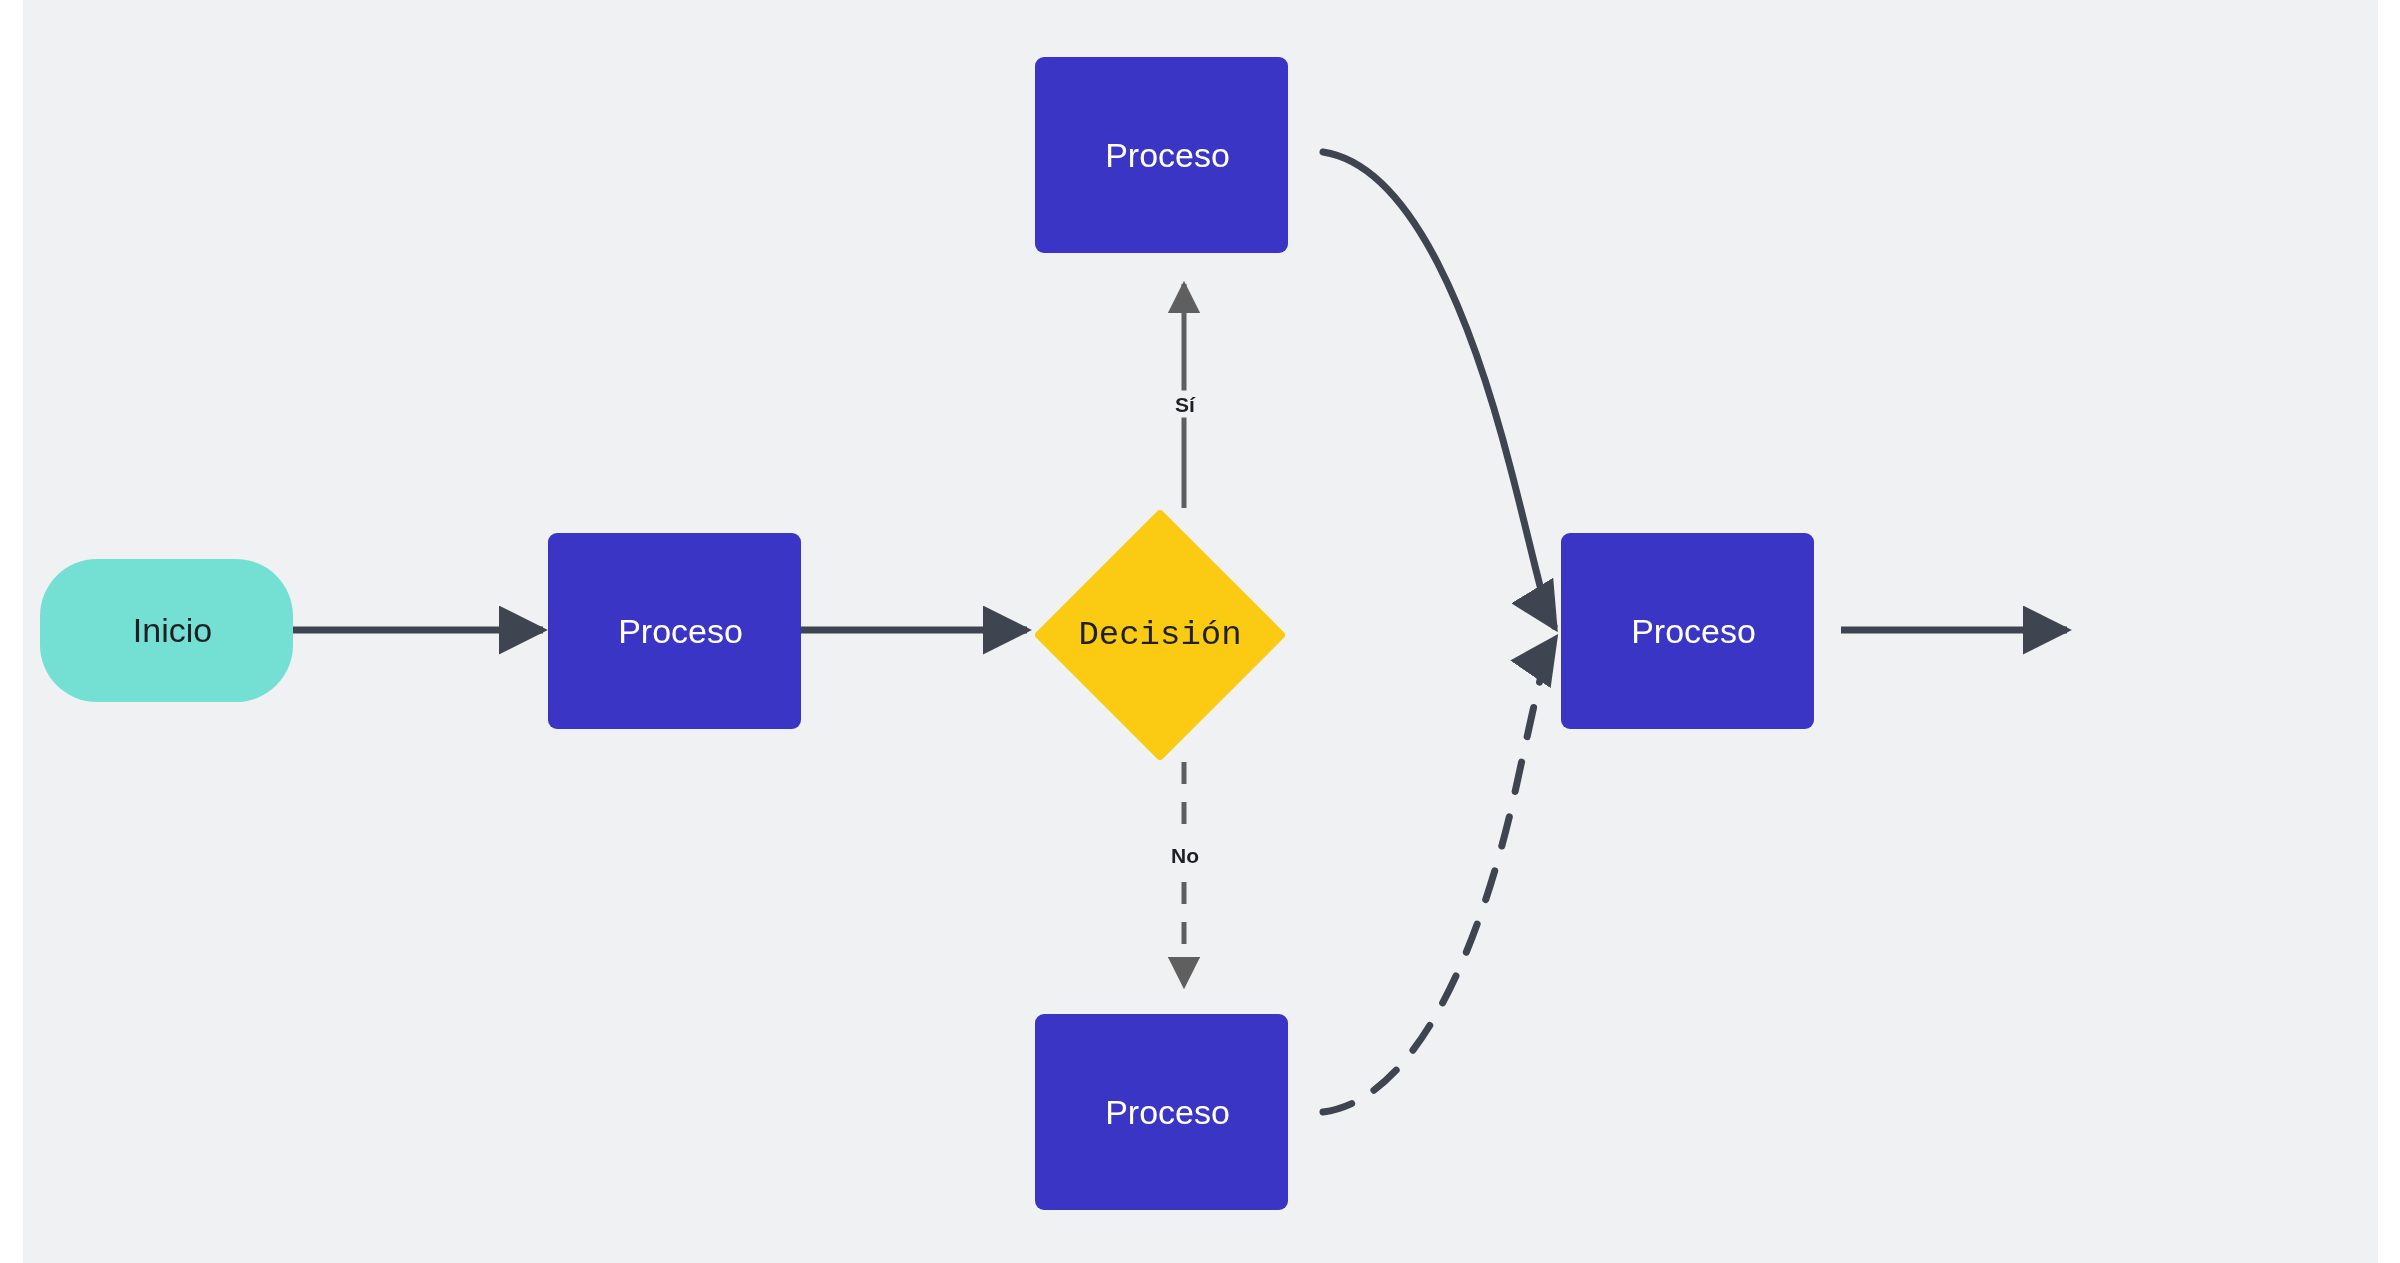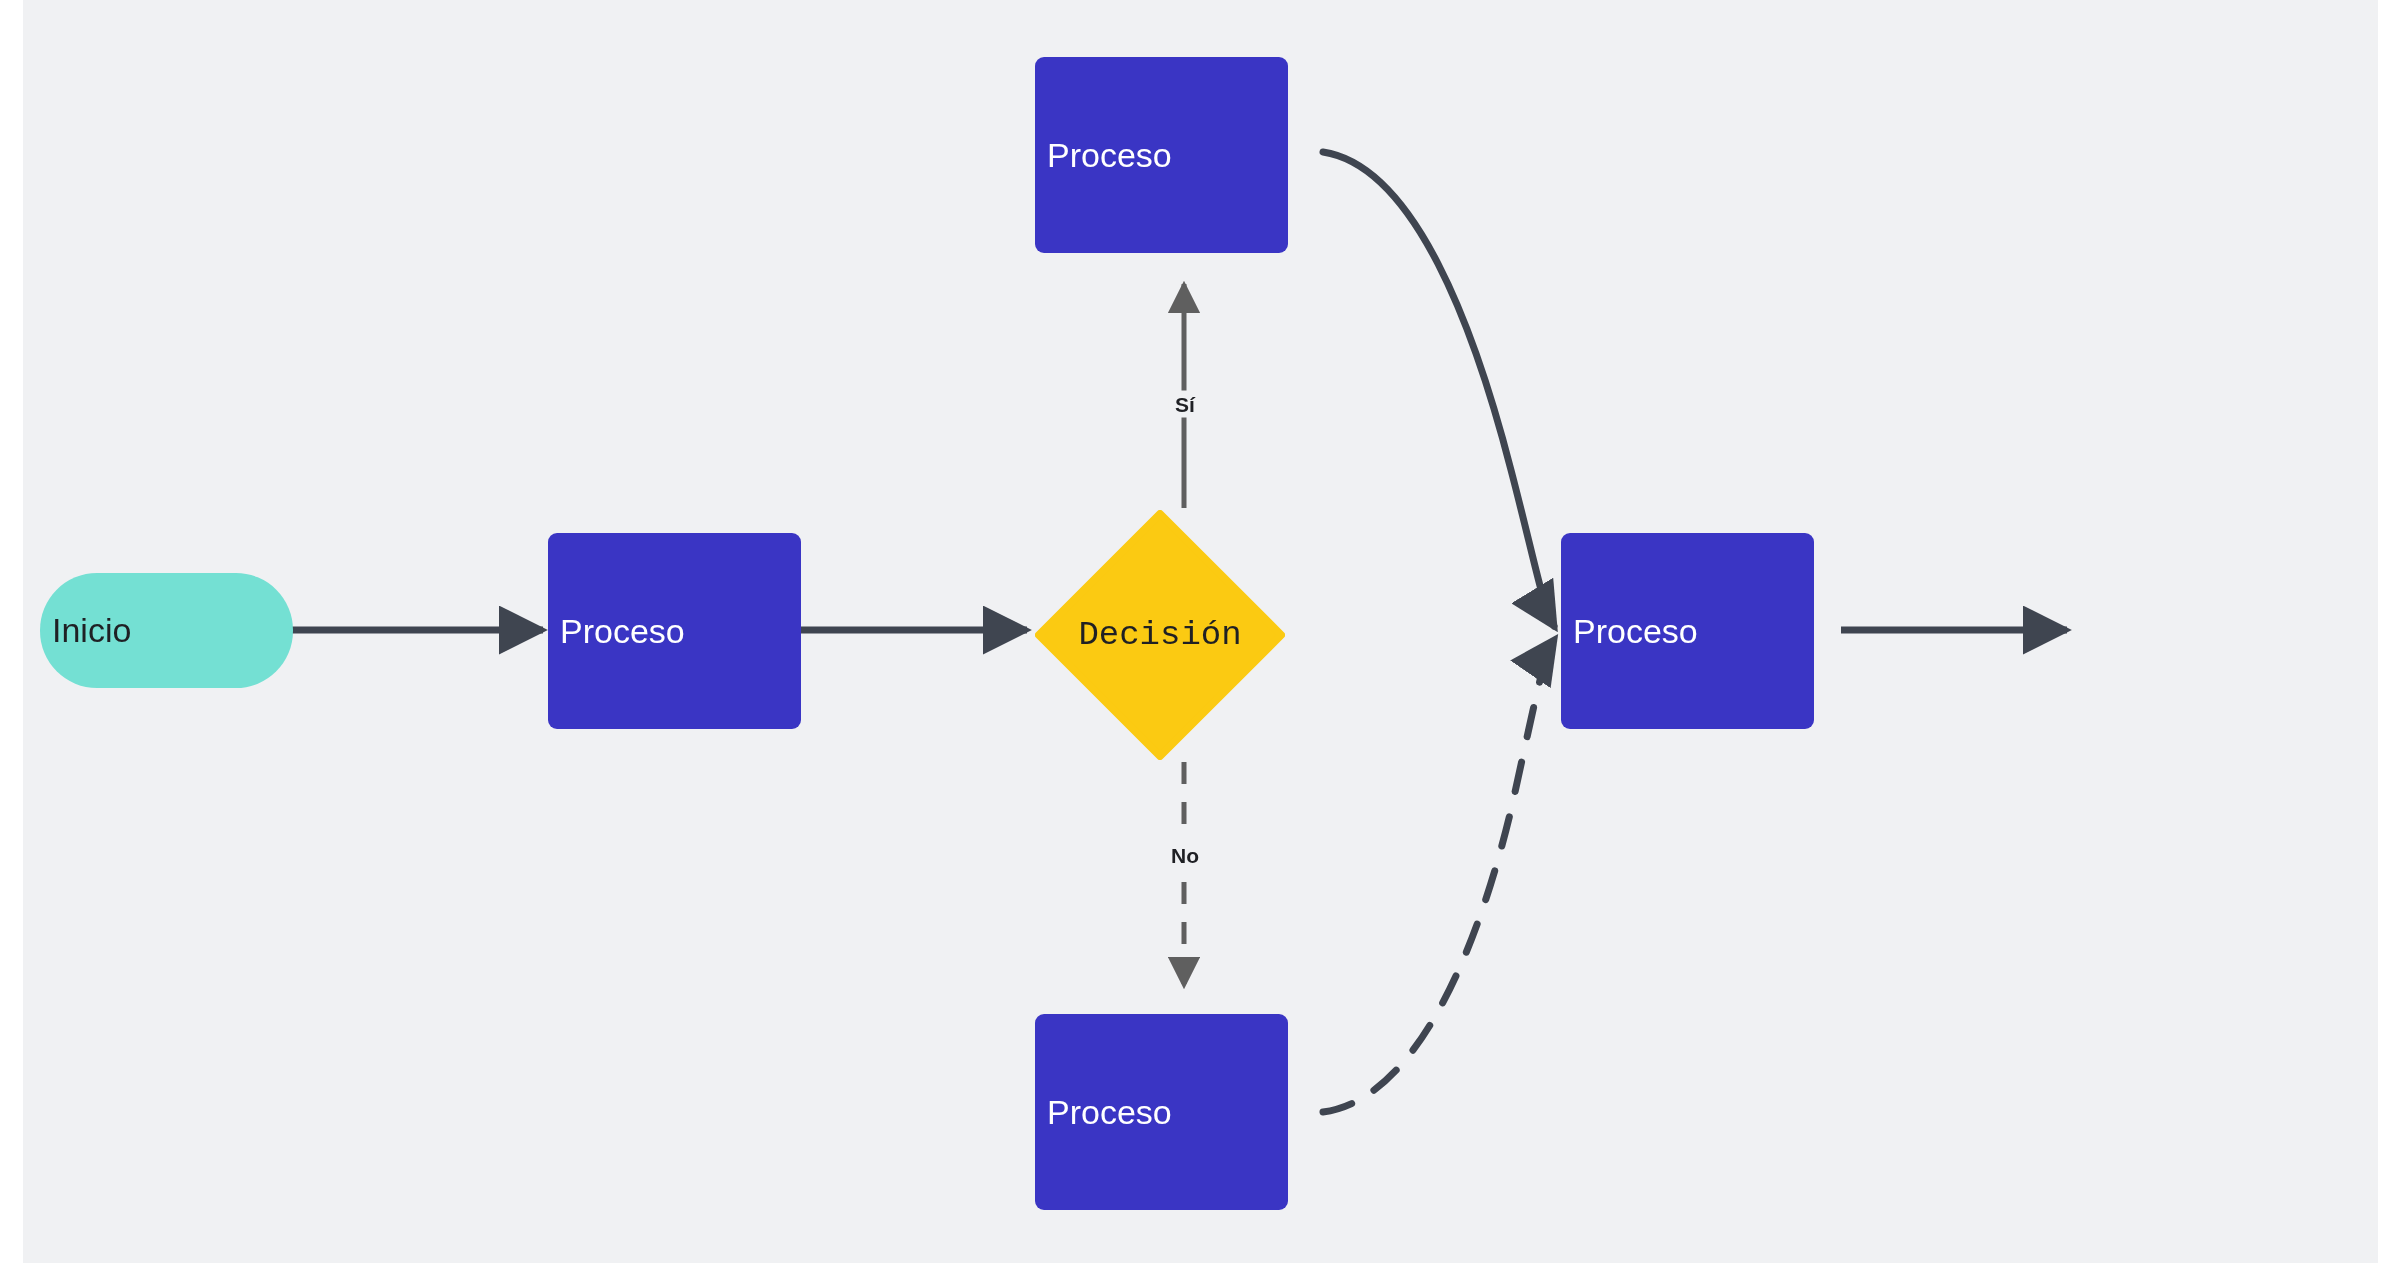--- a/index.html
+++ b/index.html
@@ -37,21 +37,21 @@
     width: 2355px;
     height: 1263px;
     pointer-events: none;
   }
 
   .node {
     position: absolute;
     box-sizing: border-box;
     display: flex;
     align-items: center;
-    justify-content: flex-start;
+    justify-content: center;
     text-align: center;
     line-height: 1.2;
     padding-left: 12px;
   }
 
   .node-box {
     border-radius: 9px;
     color: #ffffff;
     font-size: 34px;
     font-weight: 400;
@@ -141,21 +141,21 @@
 
       <g>
         <path d="M 1300 1112 C 1390 1100 1452 960 1488 810 C 1510 712 1520 656 1531 640" fill="none" stroke="#3f4550" stroke-width="7" stroke-dasharray="30 26" stroke-linecap="round" marker-end="url(#arrow-curve)"></path>
       </g>
 
       <g>
         <line x1="1818" y1="630" x2="2044" y2="630" stroke="#3f4550" stroke-width="7" marker-end="url(#arrow-solid)"></line>
       </g>
     </svg>
 
-    <div class="node node-stadium" style="left: 17px; top: 573px; width: 253px; height: 115px; background: rgb(116, 224, 211); border-radius: 57px; color: rgb(31, 32, 36);">
+    <div class="node node-stadium" style="left: 17px; top: 559px; width: 253px; height: 143px; background: rgb(116, 224, 211); border-radius: 57px; color: rgb(31, 32, 36);">
       <span>Inicio</span>
     </div>
 
     <div class="node node-box" style="left: 525px; top: 533px; width: 253px; height: 196px; background: rgb(58, 53, 196); color: rgb(255, 255, 255);">
       <span>Proceso</span>
     </div>
 
     <div class="node-diamond-wrap" style="left: 1012px; top: 510px; width: 250px; height: 250px; font-family: Liberation Mono, monospace;">
       <svg class="diamond-shape" viewBox="0 0 252 252">
         <path d="M 126 4 L 248 126 L 126 248 L 4 126 Z" fill="#fbca12" stroke="#fbca12" stroke-width="8" stroke-linejoin="round"></path>

